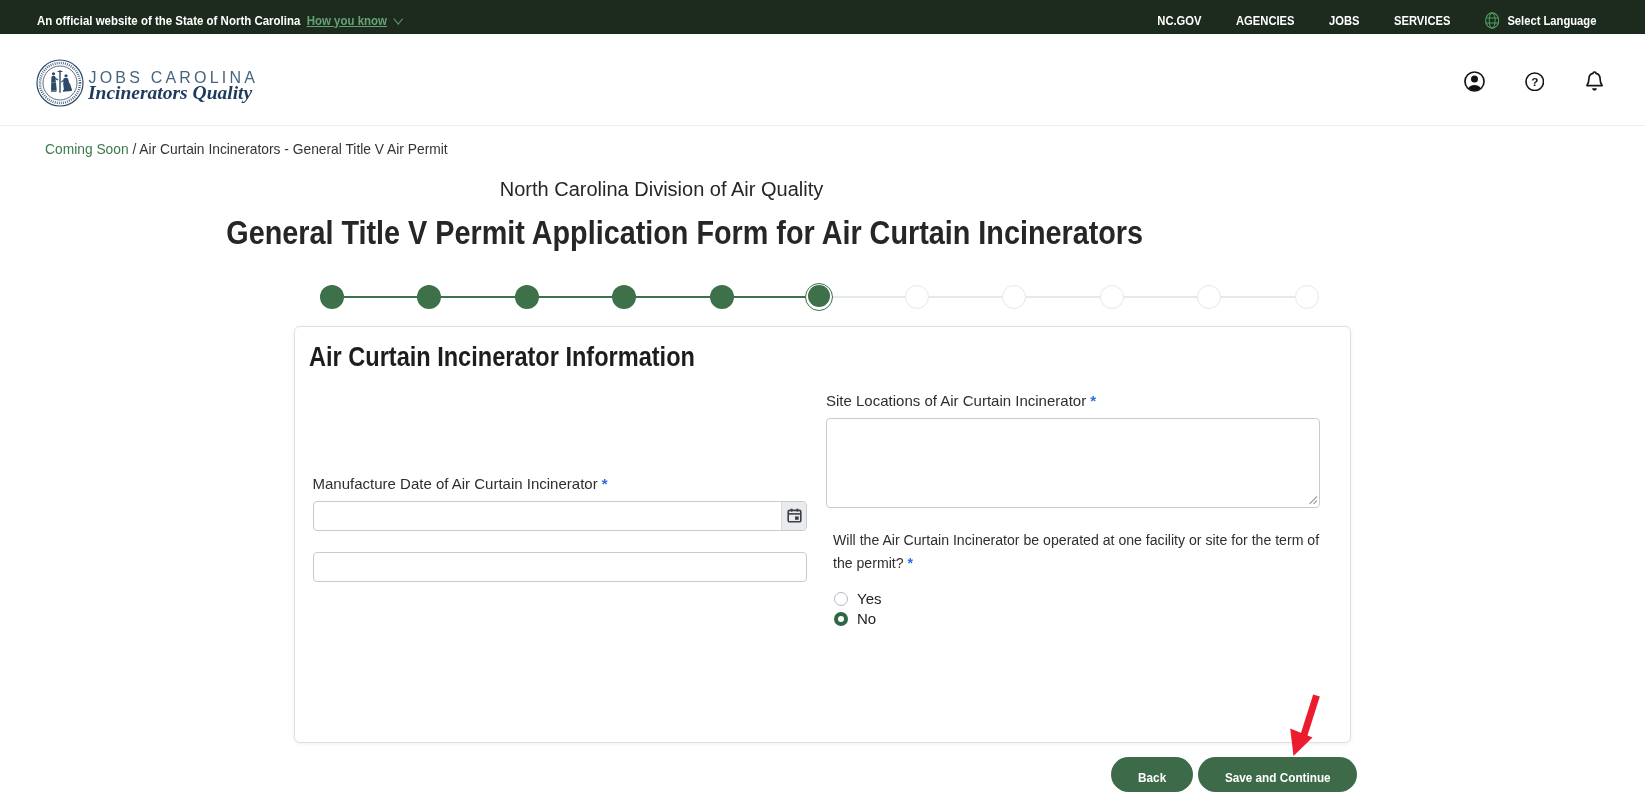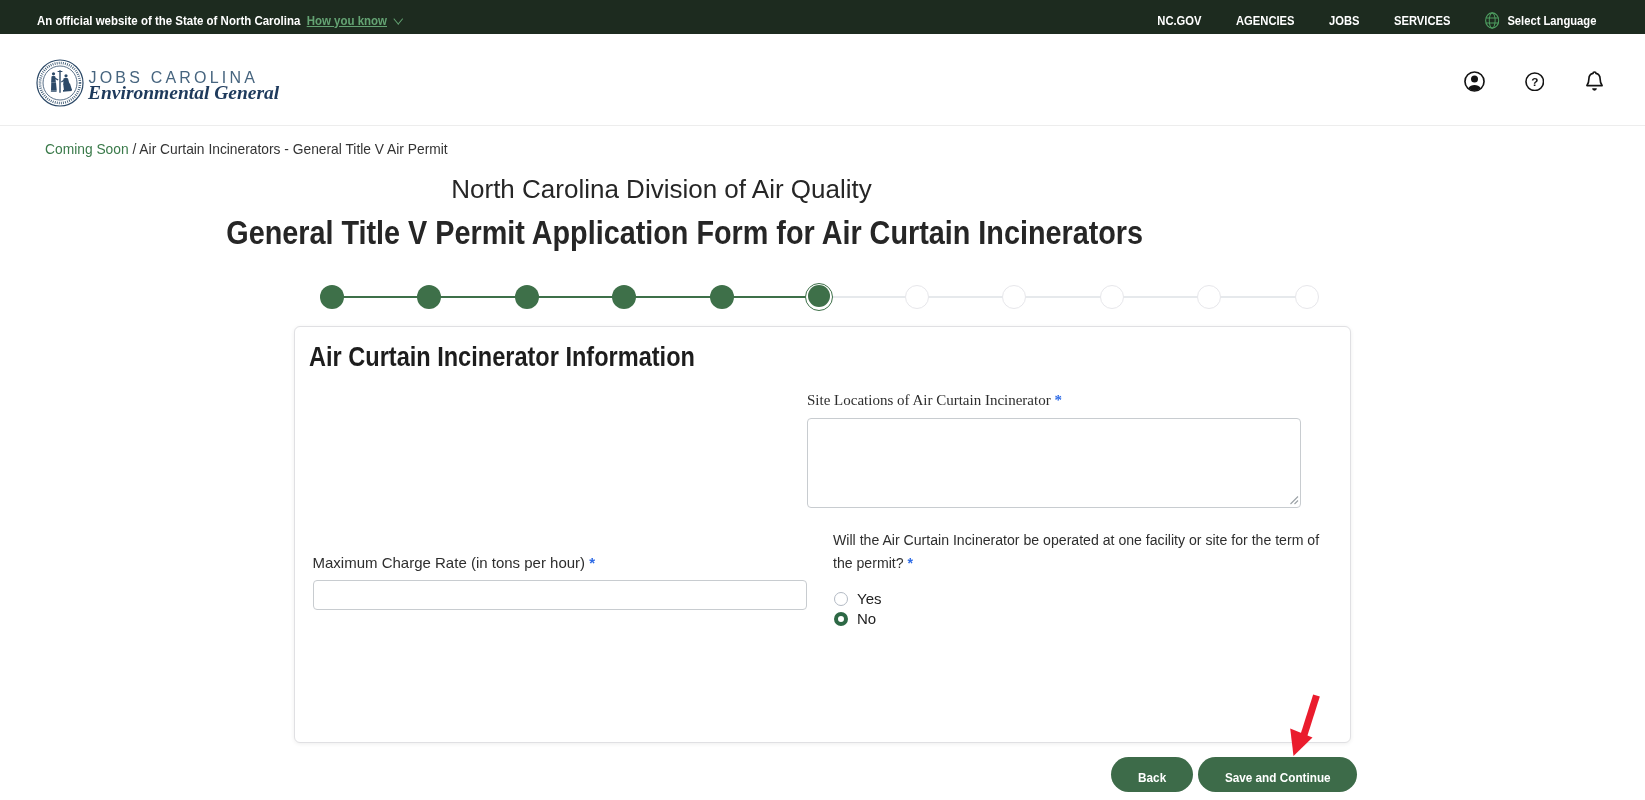--- a/index.html
+++ b/index.html
@@ -10,21 +10,21 @@
 .chev { display:inline-block; width:8px; height:8px; border-right:1.8px solid #64a373; border-bottom:1.8px solid #64a373; transform:rotate(45deg); margin-left:9px; margin-bottom:2px; }
 .tbright { position:absolute; right:49px; top:0; height:42px; line-height:42px; color:#fff; font-size:13px; font-weight:bold; white-space:nowrap; transform:scaleX(0.862); transform-origin:right center; }
 .tbright .lnk { margin-left:40px; }
 .header { position:absolute; left:0; top:42px; width:1645px; height:84px; background:#fff; border-bottom:1px solid #ededed; }
 .logo { position:absolute; left:36px; top:17px; }
 .lt1 { position:absolute; left:88.5px; top:27.5px; font-size:16px; line-height:16px; letter-spacing:3.2px; color:#47657f; white-space:nowrap; }
 .lt2 { position:absolute; left:88px; top:39.5px; font-family:"Liberation Serif", serif; font-style:italic; font-weight:bold; font-size:19.5px; line-height:21px; color:#1e3a5c; white-space:nowrap; transform:scaleX(1.0); transform-origin:left center; }
 .hicons svg { position:absolute; }
 .breadcrumb { position:absolute; left:45px; top:140px; font-size:15px; line-height:18px; color:#333; white-space:nowrap; transform:scaleX(0.92); transform-origin:left top; }
 .breadcrumb .green { color:#3a7a4a; }
-.t1 { position:absolute; left:0; top:177px; width:1323px; text-align:center; font-size:26px; line-height:25px; color:#262626; }
+.t1 { position:absolute; left:0; top:177px; width:1323px; text-align:center; font-size:20px; line-height:25px; color:#262626; }
 .t2w { position:absolute; left:0; top:214.6px; width:1370px; text-align:center; }
 .t2 { display:inline-block; font-size:33px; line-height:36px; font-weight:bold; color:#262626; white-space:nowrap; transform:scaleX(0.872); transform-origin:center top; }
 .stepper { position:absolute; left:0; top:0; }
 .sline { position:absolute; height:2px; }
 .sdot { position:absolute; border-radius:50%; }
 .card { position:absolute; left:294px; top:325.5px; width:1057px; height:417.5px; background:#fff; border:1px solid #e0e0e3; border-radius:6px; box-shadow:0 1px 4px rgba(0,0,0,0.07); }
 .chead { position:absolute; left:14px; top:15.2px; font-size:27px; line-height:30px; font-weight:bold; color:#1d1d1d; white-space:nowrap; transform:scaleX(0.872); transform-origin:left top; }
 .fld { position:absolute; width:494px; }
 .fld label { display:block; font-size:15px; line-height:21px; color:#2e2e2e; margin-bottom:7px; white-space:nowrap; }
 .req { color:#2e6be6; font-weight:bold; }
@@ -66,21 +66,21 @@
       <rect x="29.5" y="63" width="12" height="2.4" rx="1.2"></rect>
       <path d="M38 37 l7 4 l-1.4 2 l-6.4 -3.6 Z"></path>
       <circle cx="60" cy="33.5" r="3.2"></circle>
       <path d="M55 39 q5 -2.6 9 0 l3 11 l-12.5 1 Z"></path>
       <path d="M54.5 50 l13.5 -1 l4 13 l-16 2 Z"></path>
       <path d="M54 62 l17 -1.6 l0.6 3.4 l-17.6 1.6 Z"></path>
       <path d="M56 41 l-6 4 l1.2 1.8 l5.6 -3.4 Z"></path>
     </g>
   </svg>
   <div class="lt1">JOBS CAROLINA</div>
-  <div class="lt2">Environmental General</div>
+  <div class="lt2">Incinerators Quality</div>
   <div class="hicons">
     <svg style="left:1463.5px; top:28.5px;" width="21" height="21" viewBox="0 0 24 24">
         <circle cx="12" cy="12" r="10.9" fill="none" stroke="#131313" stroke-width="1.9"></circle>
         <circle cx="12" cy="9.1" r="4" fill="#131313"></circle>
         <path d="M4.8 19.8 a 10.9 10.9 0 0 0 14.4 0 a 8.6 8.6 0 0 0 -14.4 0 Z" fill="#131313"></path>
       </svg>
     <svg style="left:1524.5px; top:29.5px;" width="19.5" height="19.5" viewBox="0 0 24 24">
         <circle cx="12" cy="12" r="10.8" fill="none" stroke="#131313" stroke-width="2"></circle>
         <text x="12" y="17.3" text-anchor="middle" font-family="Liberation Sans" font-size="14.5" font-weight="bold" fill="#131313">?</text>
       </svg>
@@ -113,25 +113,38 @@
       <div style="position: absolute; left: 1.4px; top: 1.4px; width: 22px; height: 22px; border-radius: 50%; background: rgb(62, 112, 73);"></div>
     </div>
     <div class="sdot" style="width: 24px; height: 24px; left: 904.9px; top: 285px; background: rgb(255, 255, 255); border: 1.4px solid rgb(231, 231, 235);"></div>
     <div class="sdot" style="width: 24px; height: 24px; left: 1002.4px; top: 285px; background: rgb(255, 255, 255); border: 1.4px solid rgb(231, 231, 235);"></div>
     <div class="sdot" style="width: 24px; height: 24px; left: 1099.9px; top: 285px; background: rgb(255, 255, 255); border: 1.4px solid rgb(231, 231, 235);"></div>
     <div class="sdot" style="width: 24px; height: 24px; left: 1197.4px; top: 285px; background: rgb(255, 255, 255); border: 1.4px solid rgb(231, 231, 235);"></div>
     <div class="sdot" style="width: 24px; height: 24px; left: 1294.9px; top: 285px; background: rgb(255, 255, 255); border: 1.4px solid rgb(231, 231, 235);"></div>
   </div>
 <div class="card">
   <div class="chead">Air Curtain Incinerator Information</div>
+  <div class="fld" style="left:17.5px; top:146.3px;">
+    <label>Manufacture Date of Air Curtain Incinerator <span class="req">*</span></label>
+    <div class="tin">
+        <div class="dateb">
+      <svg width="15" height="15" viewBox="0 0 15 15" style="position:absolute; left:5px; top:6px;">
+            <rect x="1.2" y="2.4" width="12.6" height="11.4" rx="1.4" fill="none" stroke="#3a3f44" stroke-width="1.6"></rect>
+            <line x1="1.2" y1="5.9" x2="13.8" y2="5.9" stroke="#3a3f44" stroke-width="1.6"></line>
+            <line x1="4.6" y1="0.7" x2="4.6" y2="3.6" stroke="#3a3f44" stroke-width="1.8"></line>
+            <line x1="10.4" y1="0.7" x2="10.4" y2="3.6" stroke="#3a3f44" stroke-width="1.8"></line>
+            <rect x="8" y="8.4" width="3.7" height="3.4" fill="#3a3f44"></rect>
+          </svg>
+    </div>
+      </div>
+  </div>
   <div class="fld" style="left:17.5px; top:225.1px;">
-    <label>Maximum Charge Rate (in tons per hour) <span class="req">*</span></label>
     <div class="tin"></div>
   </div>
-  <div class="fld" style="left:512px; top:63.2px;font-family:Liberation Serif, serif;">
+  <div class="fld" style="left:531px; top:63.2px;">
     <label>Site Locations of Air Curtain Incinerator <span class="req">*</span></label>
     <div class="tarea">
       <svg width="11" height="11" viewBox="0 0 11 11" style="position:absolute; right:1.5px; bottom:1.5px;">
           <line x1="2.5" y1="10" x2="10" y2="2.5" stroke="#9aa0a6" stroke-width="1.1"></line>
           <line x1="6.5" y1="10" x2="10" y2="6.5" stroke="#9aa0a6" stroke-width="1.1"></line>
         </svg>
     </div>
   </div>
   <div class="q">Will the Air Curtain Incinerator be operated at one facility or site for the term of<br>the permit? <span class="req">*</span></div>
   <div class="rrow" style="top:263px;"><span class="rc off"></span>Yes</div>

